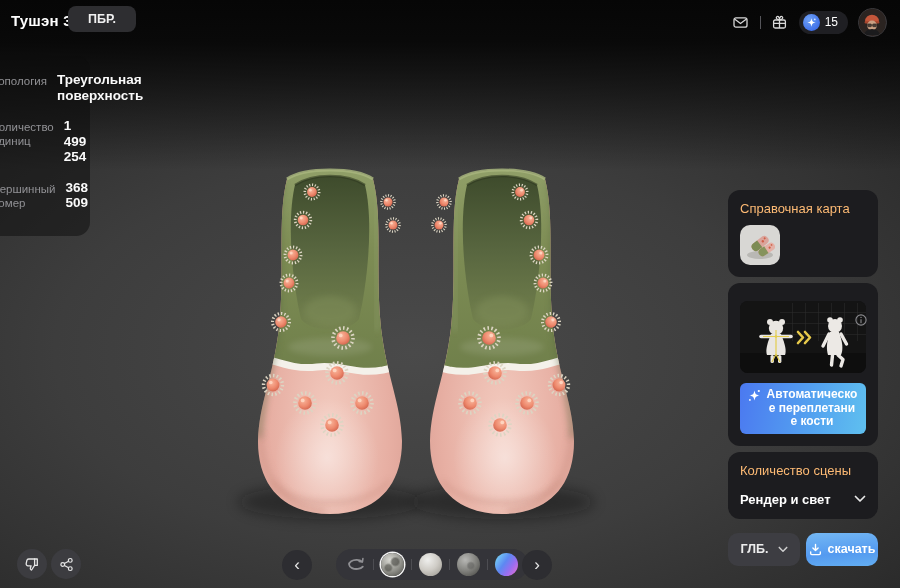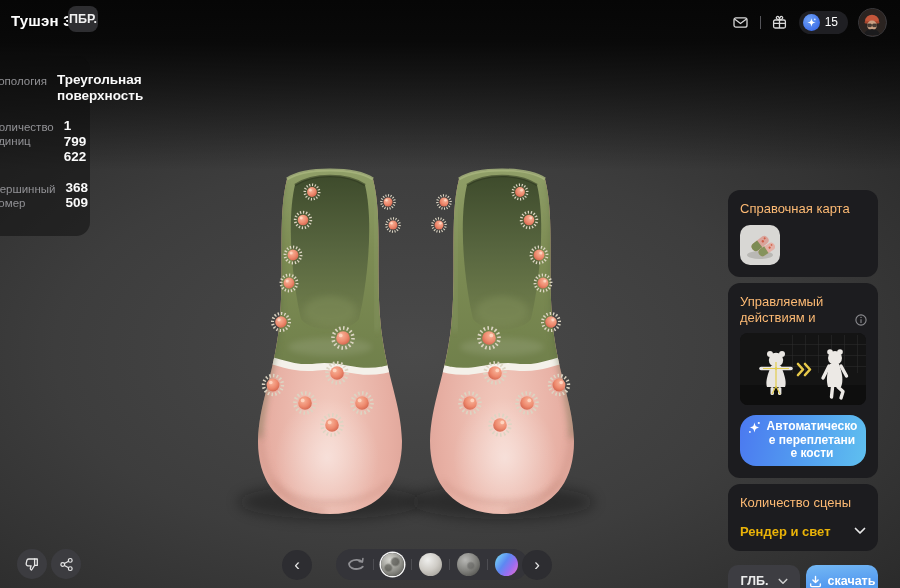--- a/index.html
+++ b/index.html
@@ -9,21 +9,21 @@
     background: radial-gradient(95% 80% at 46% 60%, #4a4a4a 0%, #3d3d3d 42%, #2d2d2d 72%, #1b1b1b 100%);
     color:#fff;
   }
   .top-shade { position:absolute; left:0; top:0; width:100%; height:170px; pointer-events:none;
     background: linear-gradient(#060606 0px, rgba(6,6,6,.92) 42px, rgba(6,6,6,0) 170px); }
 
   
   .header { position:absolute; left:0; top:0; width:100%; height:44px; z-index:30; }
   .app-title { position:absolute; left:11px; top:12px; font-size:15px; font-weight:700; letter-spacing:.2px; }
   .pbr-badge { position:absolute; left:68px; top:6px; background:#2e2e31; border-radius:8px;
-    padding:6px 1px; font-size:12.5px; font-weight:700; color:#f0f0f0; cursor:pointer; }
+    padding:6px 20px; font-size:12.5px; font-weight:700; color:#f0f0f0; cursor:pointer; }
   .header-right { position:absolute; right:13px; top:4px; height:36px; display:flex; align-items:center; gap:10px; }
   .hdr-ic { width:18px; height:18px; display:flex; align-items:center; justify-content:center; cursor:pointer; }
   .hdr-divider { width:1px; height:13px; background:#55555a; }
   .credits-pill { display:flex; align-items:center; gap:5px; background:#1f1f23; border-radius:999px;
     padding:3px 10px 3px 4px; cursor:pointer; }
   .coin { width:17px; height:17px; border-radius:50%;
     background: radial-gradient(circle at 35% 30%, #6fa2f7, #3f6fe8 75%);
     display:flex; align-items:center; justify-content:center; }
   .credits-num { font-size:12px; font-weight:400; color:#fff; }
   .avatar { width:29px; height:29px; border-radius:50%; overflow:hidden; border:1.5px solid #3c3c40;
@@ -45,29 +45,29 @@
   
   .right-col { position:absolute; top:190px; right:22px; width:150px; z-index:25;
     display:flex; flex-direction:column; gap:6px; }
   .panel { background:#1c1c1f; border-radius:12px; padding:11px 12px 12px; }
   .panel-title { color:#fdba74; font-size:13px; line-height:16px; }
   .ref-thumb { margin-top:8px; width:40px; height:40px; border-radius:10px; overflow:hidden; cursor:pointer; }
   .panel.action { position:relative; }
   .action-title { width:131px; }
   .info-ic { position:absolute; right:11px; top:29px; cursor:pointer; }
   .action-img { margin-top:7px; width:126px; height:72px; border-radius:8px; overflow:hidden; background:#131313; }
-  .rig-btn { margin-top:10px; width:100%; min-height:32px; border:none; border-radius:16px; cursor:pointer;
+  .rig-btn { margin-top:10px; width:100%; min-height:32px; border:none; border-radius:6px; cursor:pointer;
     display:flex; align-items:flex-start; justify-content:center; gap:5px; padding:5px 8px;
     background:linear-gradient(100deg, var(--accent-blue) 0%, #53a0f0 55%, var(--accent-blue-light) 100%);
     color:#fff; }
   .rig-btn .lbl { font-size:12px; font-weight:700; line-height:13.5px; text-align:center;
     word-break:break-all; width:108px; }
   .rig-btn svg { margin-top:1px; flex:none; }
   .scene-select { margin-top:13px; display:flex; align-items:center; justify-content:space-between;
-    color:#eab308; font-size:13px; font-weight:600; cursor:pointer; }
+    color:#ffffff; font-size:13px; font-weight:600; cursor:pointer; }
 
   .export-row { margin-top:8px; display:flex; gap:6px; }
   .format-btn { flex:0 0 72px; height:33px; background:#3d3d42; border:none; border-radius:10px;
     color:#ececec; font-size:12.5px; font-weight:600; display:flex; align-items:center;
     justify-content:center; gap:9px; cursor:pointer; }
   .download-btn { flex:1; height:33px; border:none; border-radius:10px; cursor:pointer;
     background:linear-gradient(175deg, #74b8f4 0%, #549af0 60%, #63aef2 100%);
     color:#fff; font-size:12.5px; font-weight:600; display:flex; align-items:center;
     justify-content:center; gap:6px; }
 
@@ -237,21 +237,21 @@
     </div>
   </div>
 
   <div class="stats-panel">
     <div class="stat-row">
       <div class="stat-label">Топология</div>
       <div class="stat-value wide">Треугольная поверхность</div>
     </div>
     <div class="stat-row">
       <div class="stat-label">Количество единиц</div>
-      <div class="stat-value num">1 799 622</div>
+      <div class="stat-value num">1 499 254</div>
     </div>
     <div class="stat-row">
       <div class="stat-label">Вершинный номер</div>
       <div class="stat-value num">368 509</div>
     </div>
   </div>
 
   <div class="right-col">
 
     <div class="panel">
@@ -270,21 +270,20 @@
             <rect x="0" y="0" width="18" height="8" rx="4" fill="#e3b0a6"></rect>
             <path d="M0,4 a4,4 0 0 1 4,-4 h4.5 v8 h-4.5 a4,4 0 0 1 -4,-4 Z" fill="#86935c"></path>
             <circle cx="12.5" cy="4" r="1.1" fill="#cf5f48"></circle>
               <circle cx="15.5" cy="2.8" r=".9" fill="#cf5f48"></circle>
           </g>
         </svg>
       </div>
     </div>
 
     <div class="panel action">
-      <div class="panel-title action-title">Управляемый действиям и</div>
       <span class="info-ic">
         <svg width="12" height="12" viewBox="0 0 12 12" fill="none" stroke="#8b8b8f" stroke-width="1.1">
           <circle cx="6" cy="6" r="5.1"></circle>
             <path d="M6 5.3 V9"></path>
             <circle cx="6" cy="3.4" r=".7" fill="#8b8b8f" stroke="none"></circle>
         </svg>
       </span>
       <div class="action-img">
         <svg width="126" height="72" viewBox="0 0 126 72">
           <defs>

